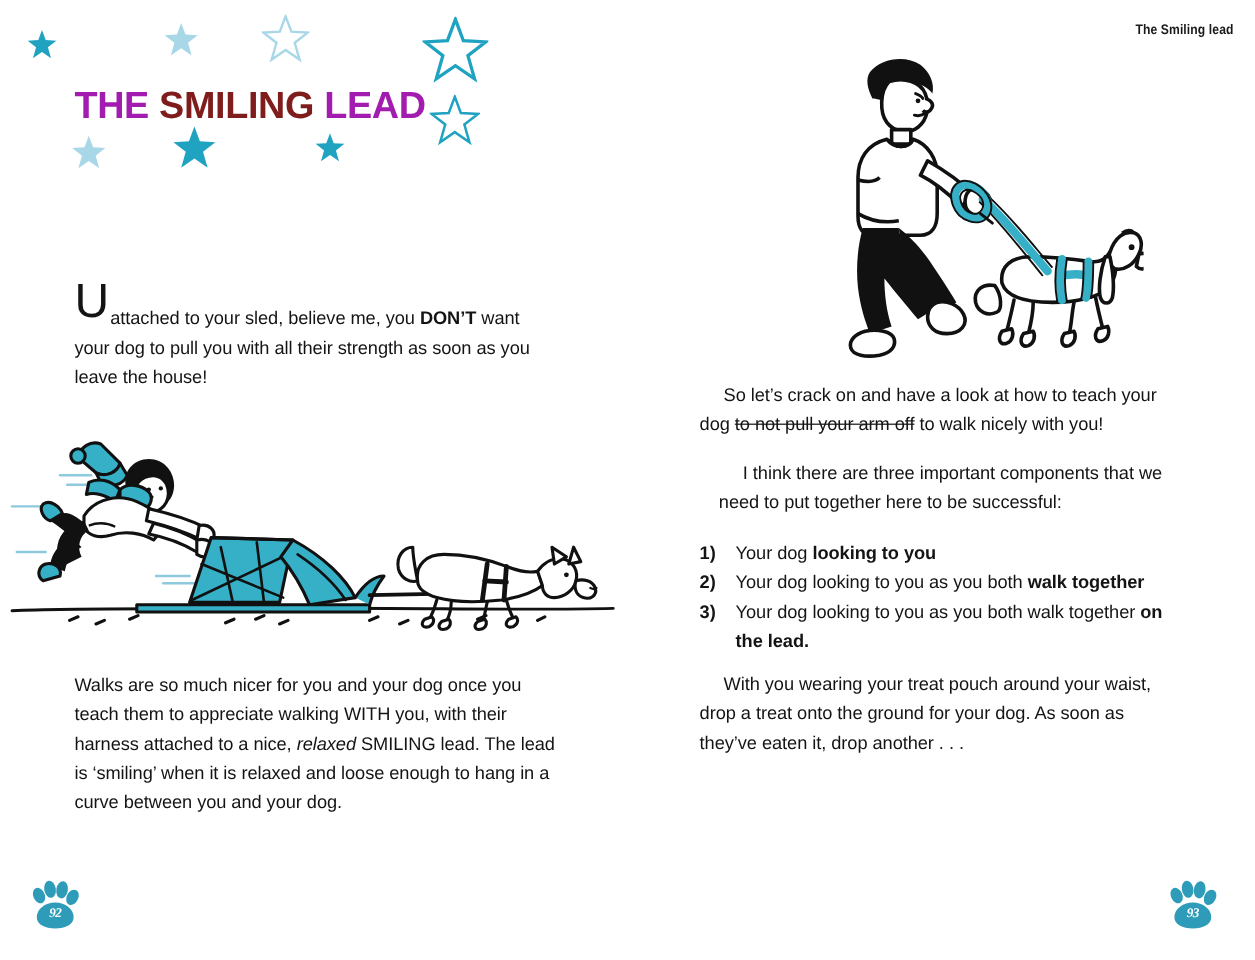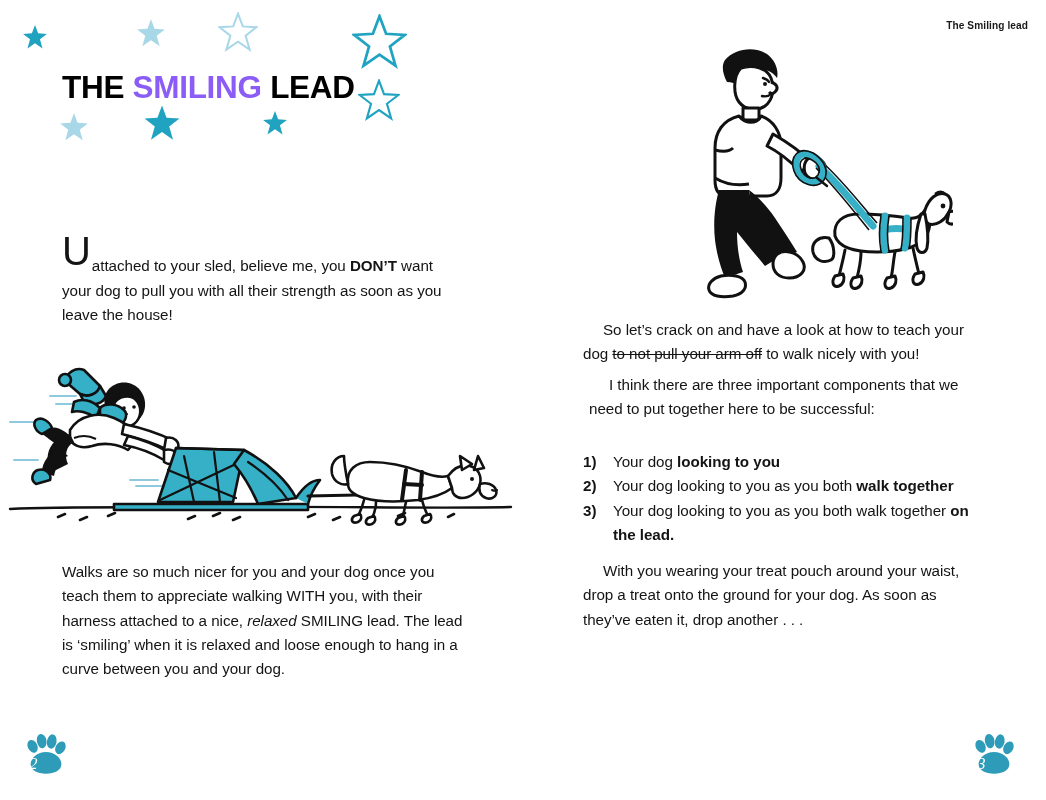--- a/index.html
+++ b/index.html
@@ -58,22 +58,22 @@
     position: absolute;
     left: 62px;
     top: 51px;
     font-family: "Liberation Sans", sans-serif;
     font-size: 31.5px;
     font-weight: 900;
     letter-spacing: -0.3px;
     line-height: 1;
     white-space: nowrap;
   }
-  .chapter-title .dark { color: #000000; }
-  .chapter-title .teal { color: #8b5cf6; text-align: right; }
+  .chapter-title .dark { color: #a21caf; }
+  .chapter-title .teal { color: #7f1d1d; text-align: right; }
 
   .star {
     position: absolute;
     display: block;
   }
 
   
   .body-text {
     font-family: "Liberation Sans", sans-serif;
     font-size: 15.2px;
@@ -142,25 +142,26 @@
   .paw {
     position: absolute;
     width: 48px;
     height: 48px;
   }
   .paw-left { left: 22px; top: 730px; }
   .paw .pagenum {
     position: absolute;
     left: 0; right: 0;
     top: 25px;
+    text-align: center;
     font-family: "Liberation Serif", serif;
     font-style: italic;
-    font-size: 16px;
+    font-size: 11px;
     color: #ffffff;
-    font-weight: normal;
+    font-weight: bold;
     letter-spacing: -0.5px;
   }
 
   
   .illus-sled {
     position: absolute;
     left: 8px;
     top: 352px;
     width: 505px;
     height: 185px;
@@ -377,21 +378,21 @@
 
       <path d="M150,118 C138,112 130,120 134,132 C138,144 152,148 158,140 C163,134 160,124 150,118 Z" fill="none" stroke="#35b0c7" stroke-width="7"></path>
       <path d="M150,115 C136,108 126,118 131,133 C136,147 154,152 161,142 C166,134 162,122 150,115" fill="none" stroke="#111" stroke-width="1.6"></path>
       <path d="M149,122 C141,117 135,123 138,131 C141,140 151,143 155,137 C158,132 156,126 149,122" fill="none" stroke="#111" stroke-width="1.6"></path>
 
       <path d="M154,140 l10,8" stroke="#111" stroke-width="2.4" stroke-linecap="round"></path>
     </svg>
 
     <div class="rc rc-p1 body-text">
       <p class="indent" style="margin:0"><span>So let’s crack on and have a look at how to teach your dog </span><span class="strike">to not pull your arm off</span><span> to walk nicely with you!</span></p>
-      <p class="indent" style="margin:6px">I think there are three important components that we need to put together here to be successful:</p>
+      <p class="indent" style="margin:16px">I think there are three important components that we need to put together here to be successful:</p>
     </div>
 
     <ol class="rc rc-list num-list body-text">
       <li class="li1"><span class="num">1)</span><span>Your dog </span><b>looking to you</b></li>
       <li><span class="num">2)</span><span>Your dog looking to you as you both </span><b>walk together</b></li>
       <li><span class="num">3)</span><span>Your dog looking to you as you both walk together </span><b>on the lead.</b></li>
     </ol>
 
     <div class="rc rc-p2 body-text">
       <p class="indent" style="margin:0">With you wearing your treat pouch around your waist, drop a treat onto the ground for your dog. As soon as they’ve eaten it, drop another . . .</p>

